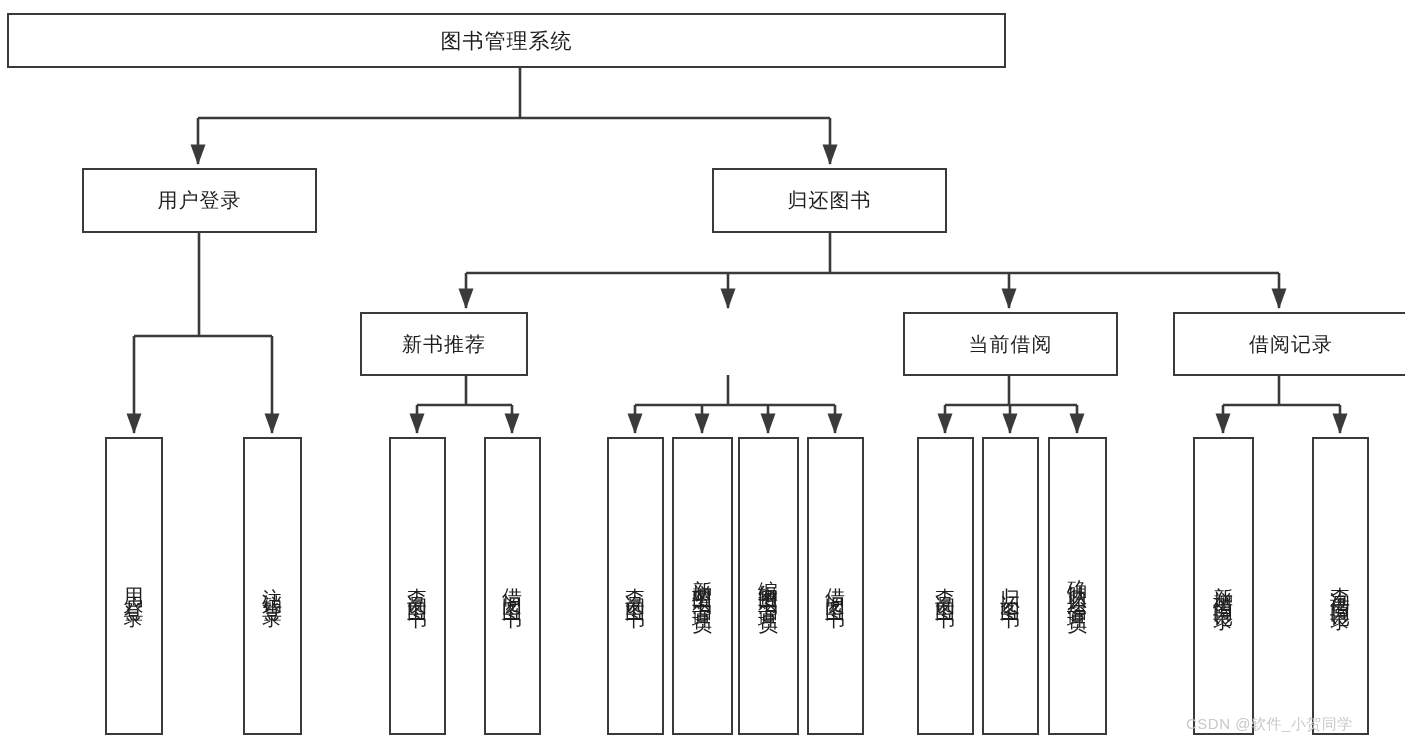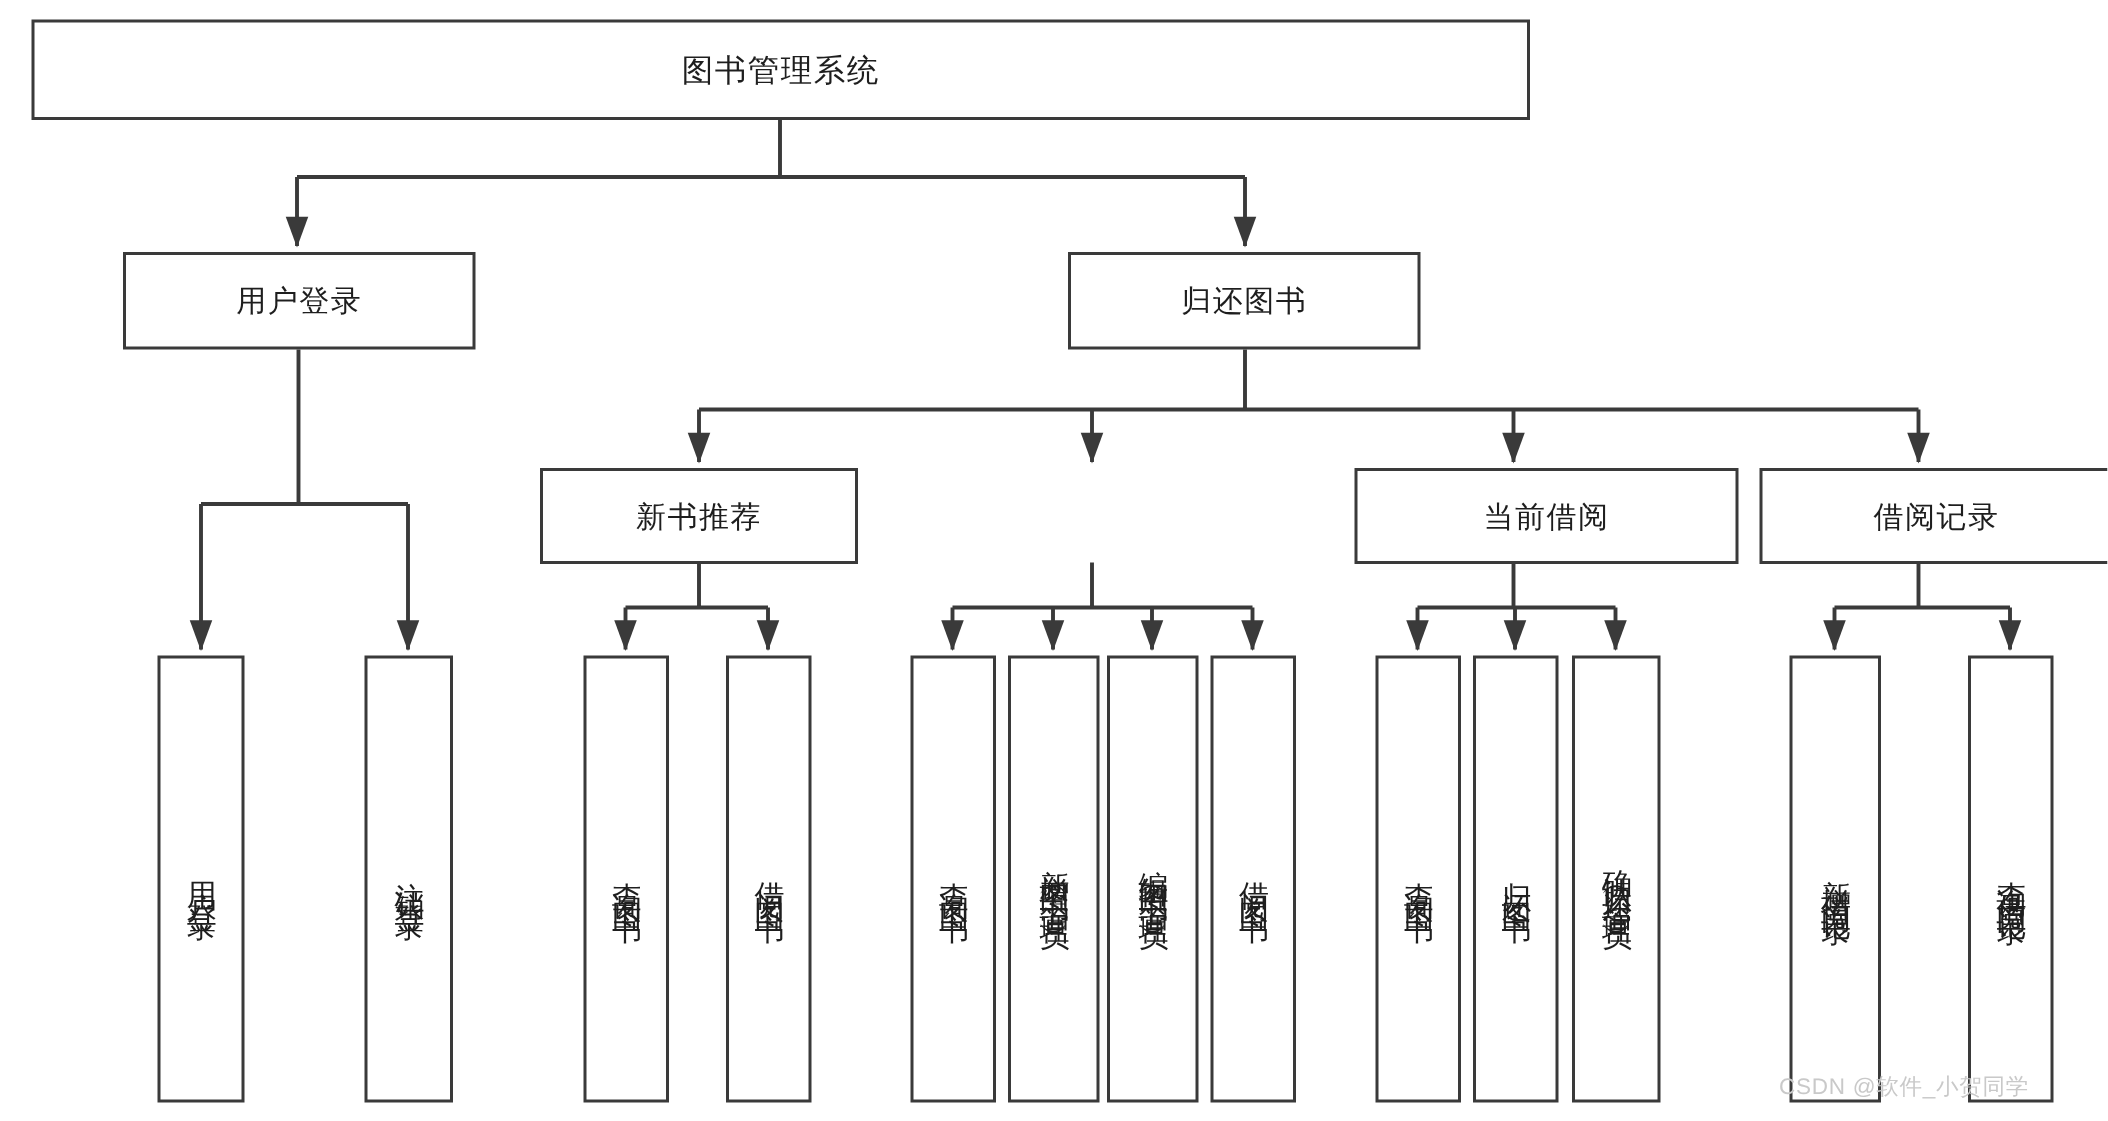--- a/index.html
+++ b/index.html
@@ -86,35 +86,35 @@
     <path d="M1009 375 V405 M945 405 H1077"></path>
     <line x1="945" y1="405" x2="945" y2="433" marker-end="url(#arrow)"></line>
     <line x1="1010" y1="405" x2="1010" y2="433" marker-end="url(#arrow)"></line>
     <line x1="1077" y1="405" x2="1077" y2="433" marker-end="url(#arrow)"></line>
 
     <path d="M1279 375 V405 M1223 405 H1340"></path>
     <line x1="1223" y1="405" x2="1223" y2="433" marker-end="url(#arrow)"></line>
     <line x1="1340" y1="405" x2="1340" y2="433" marker-end="url(#arrow)"></line>
   </svg>
 
-  <div class="box h root" style="left:21px;top:13px;width:999px;height:67px">
+  <div class="box h root" style="left:7px;top:13px;width:999px;height:55px">
     <span>图书管理系统</span>
   </div>
 
   <div class="box h" style="left:82px;top:168px;width:235px;height:65px">
     <span>用户登录</span>
   </div>
   <div class="box h" style="left:712px;top:168px;width:235px;height:65px">
     <span>归还图书</span>
   </div>
 
-  <div class="box h" style="left:360px;top:312px;width:212px;height:64px">
+  <div class="box h" style="left:360px;top:312px;width:168px;height:64px">
     <span>新书推荐</span>
   </div>
-  <div class="box h" style="left:903px;top:312px;width:256px;height:64px">
+  <div class="box h" style="left:903px;top:312px;width:215px;height:64px">
     <span>当前借阅</span>
   </div>
   <div class="box h" style="left:1173px;top:312px;width:236px;height:64px">
     <span>借阅记录</span>
   </div>
 
   <div class="box v" style="left:105px;top:437px;width:58px;height:298px">
     <span>用户登录</span>
   </div>
   <div class="box v" style="left:243px;top:437px;width:59px;height:298px">

